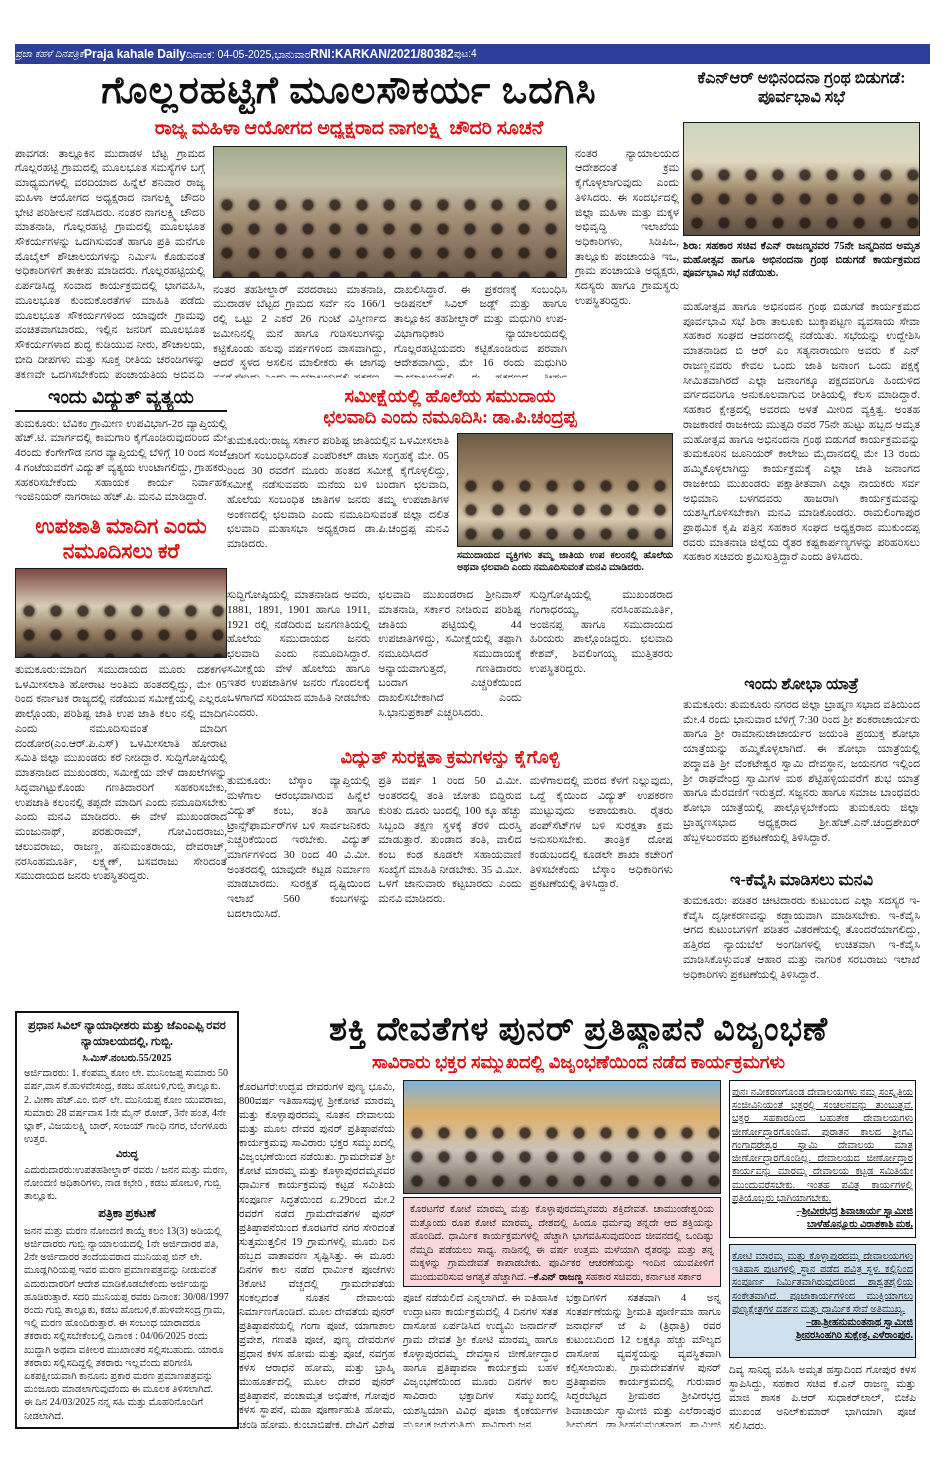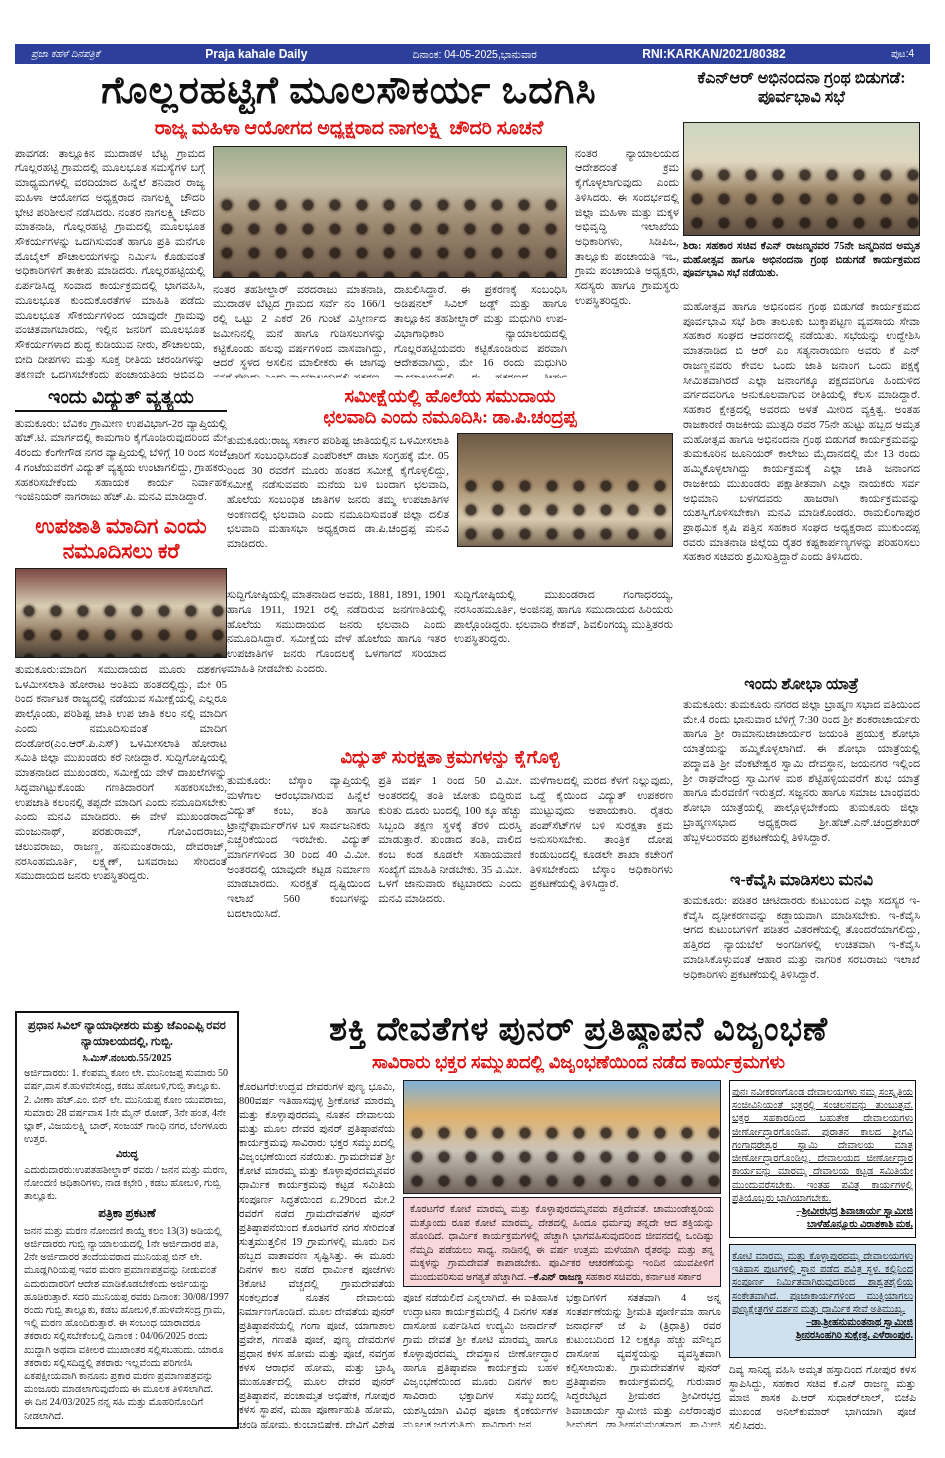--- a/index.html
+++ b/index.html
@@ -1,19 +1,19 @@
 <!DOCTYPE html>
 <html><head>
 <meta charset="utf-8">
 <style>
   html,body{margin:0;padding:0;background:#ffffff;}
   body{width:945px;height:1458px;font-family:"Liberation Serif","DejaVu Serif",serif;color:#101010;overflow:hidden;}
   .page{width:915px;margin:0 auto;padding-top:44px;}
   
-  .masthead{height:20px;background:#2c3f9b;color:#fff;display:flex;align-items:center;justify-content:space-between;padding:0 16px;font-family:"Liberation Sans","DejaVu Sans",sans-serif;font-size:11px;}
+  .masthead{height:20px;background:#2c3f9b;color:#fff;display:flex;align-items:center;padding:0 0;font-family:"Liberation Sans","DejaVu Sans",sans-serif;font-size:11px;}
   .mast-kn{font-style:italic;font-size:10px;}
   .mast-en{font-weight:bold;font-size:12px;}
   .mast-date{font-size:10.5px;}
   .mast-rni{font-weight:bold;font-size:12px;}
   .mast-page{font-size:10px;}
   
   .h-lead{font-size:38px;font-weight:800;text-align:center;white-space:nowrap;overflow:hidden;line-height:1.2;margin-top:4px;letter-spacing:1px;}
   .h-sub{color:#e01111;font-size:19px;font-weight:700;text-align:center;white-space:nowrap;overflow:hidden;margin:3px 0 7px;}
   .h-sec{font-size:19px;font-weight:800;text-align:center;border-bottom:2px solid #101010;padding-bottom:2px;margin-bottom:4px;white-space:nowrap;overflow:hidden;}
   .h-red-lg{color:#e01111;font-size:18px;font-weight:800;text-align:center;white-space:nowrap;overflow:hidden;line-height:1.18;}
@@ -99,24 +99,26 @@
         </div>
 
         <div style="width:446px;">
           <div>
             <div class="h-red-lg">ಸಮೀಕ್ಷೆಯಲ್ಲಿ ಹೊಲೆಯ ಸಮುದಾಯ</div>
             <div class="h-red-lg">ಛಲವಾದಿ ಎಂದು ನಮೂದಿಸಿ: ಡಾ.ಪಿ.ಚಂದ್ರಪ್ಪ</div>
             <div class="flexrow gap8" style="margin-top:5px;height:150px;">
               <div class="bt" style="width:222px;height:150px;">ತುಮಕೂರು:ರಾಜ್ಯ ಸರ್ಕಾರ ಪರಿಶಿಷ್ಟ ಜಾತಿಯಲ್ಲಿನ ಒಳಮೀಸಲಾತಿ ಜಾರಿಗೆ ಸಂಬಂಧಿಸಿದಂತೆ ಎಂಪೆರಿಕಲ್ ಡಾಟಾ ಸಂಗ್ರಹಕ್ಕೆ ಮೇ. 05 ರಿಂದ 30 ರವರೆಗೆ ಮೂರು ಹಂತದ ಸಮೀಕ್ಷೆ ಕೈಗೊಳ್ಳಲಿದ್ದು, ಸಮೀಕ್ಷೆ ನಡೆಸುವವರು ಮನೆಯ ಬಳಿ ಬಂದಾಗ ಛಲವಾದಿ, ಹೊಲೆಯ ಸಂಬಂಧಿತ ಜಾತಿಗಳ ಜನರು ತಮ್ಮ ಉಪಜಾತಿಗಳ ಅಂಕಣದಲ್ಲಿ ಛಲವಾದಿ ಎಂದು ನಮೂದಿಸುವಂತೆ ಜಿಲ್ಲಾ ದಲಿತ ಛಲವಾದಿ ಮಹಾಸಭಾ ಅಧ್ಯಕ್ಷರಾದ ಡಾ.ಪಿ.ಚಂದ್ರಪ್ಪ ಮನವಿ ಮಾಡಿದರು.</div>
               <div style="width:216px;">
                 <div class="photo ph-survey" style="height:112px;"></div>
+                <div class="cap" style="height:32px;font-size:9.5px;margin-top:2px;">ಸಮುದಾಯದ ವ್ಯಕ್ತಿಗಳು ತಮ್ಮ ಜಾತಿಯ ಉಪ ಕಲಂನಲ್ಲಿ ಹೊಲೆಯ ಅಥವಾ ಛಲವಾದಿ ಎಂದು ನಮೂದಿಸುವಂತೆ ಮನವಿ ಮಾಡಿದರು.</div>
               </div>
             </div>
             <div class="flexrow gap8" style="height:152px;margin-top:4px;">
               <div class="bt" style="flex:1;height:152px;">ಸುದ್ದಿಗೋಷ್ಠಿಯಲ್ಲಿ ಮಾತನಾಡಿದ ಅವರು, 1881, 1891, 1901 ಹಾಗೂ 1911, 1921 ರಲ್ಲಿ ನಡೆದಿರುವ ಜನಗಣತಿಯಲ್ಲಿ ಹೊಲೆಯ ಸಮುದಾಯದ ಜನರು ಛಲವಾದಿ ಎಂದು ನಮೂದಿಸಿದ್ದಾರೆ. ಸಮೀಕ್ಷೆಯ ವೇಳೆ ಹೊಲೆಯ ಹಾಗೂ ಇತರ ಉಪಜಾತಿಗಳ ಜನರು ಗೊಂದಲಕ್ಕೆ ಒಳಗಾಗದೆ ಸರಿಯಾದ ಮಾಹಿತಿ ನೀಡಬೇಕು ಎಂದರು.</div>
+              <div class="bt" style="flex:1;height:152px;">ಛಲವಾದಿ ಮುಖಂಡರಾದ ಶ್ರೀನಿವಾಸ್ ಮಾತನಾಡಿ, ಸರ್ಕಾರ ನೀಡಿರುವ ಪರಿಶಿಷ್ಟ ಜಾತಿಯ ಪಟ್ಟಿಯಲ್ಲಿ 44 ಉಪಜಾತಿಗಳಿದ್ದು, ಸಮೀಕ್ಷೆಯಲ್ಲಿ ತಪ್ಪಾಗಿ ನಮೂದಿಸಿದರೆ ಸಮುದಾಯಕ್ಕೆ ಅನ್ಯಾಯವಾಗುತ್ತದೆ, ಗಣತಿದಾರರು ಬಂದಾಗ ಎಚ್ಚರಿಕೆಯಿಂದ ದಾಖಲಿಸಬೇಕಾಗಿದೆ ಎಂದು ಸಿ.ಭಾನುಪ್ರಕಾಶ್ ಎಚ್ಚರಿಸಿದರು.</div>
               <div class="bt" style="flex:1;height:152px;">ಸುದ್ದಿಗೋಷ್ಠಿಯಲ್ಲಿ ಮುಖಂಡರಾದ ಗಂಗಾಧರಯ್ಯ, ನರಸಿಂಹಮೂರ್ತಿ, ಅಂಜಿನಪ್ಪ ಹಾಗೂ ಸಮುದಾಯದ ಹಿರಿಯರು ಪಾಲ್ಗೊಂಡಿದ್ದರು. ಛಲವಾದಿ ಕೇಶವ್, ಶಿವಲಿಂಗಯ್ಯ ಮುತ್ತಿತರರು ಉಪಸ್ಥಿತರಿದ್ದರು.</div>
             </div>
           </div>
           <div>
             <div class="h-red-lg" style="margin:8px 0 5px;">ವಿದ್ಯುತ್ ಸುರಕ್ಷತಾ ಕ್ರಮಗಳನ್ನು ಕೈಗೊಳ್ಳಿ</div>
             <div class="flexrow gap8" style="height:212px;">
               <div class="bt" style="flex:1;height:212px;">ತುಮಕೂರು: ಬೆಸ್ಕಾಂ ವ್ಯಾಪ್ತಿಯಲ್ಲಿ ಮಳೆಗಾಲ ಆರಂಭವಾಗಿರುವ ಹಿನ್ನೆಲೆ ವಿದ್ಯುತ್ ಕಂಬ, ತಂತಿ ಹಾಗೂ ಟ್ರಾನ್ಸ್‌ಫಾರ್ಮರ್‌ಗಳ ಬಳಿ ಸಾರ್ವಜನಿಕರು ಎಚ್ಚರಿಕೆಯಿಂದ ಇರಬೇಕು. ವಿದ್ಯುತ್ ಮಾರ್ಗಗಳಿಂದ 30 ರಿಂದ 40 ವಿ.ಮೀ. ಅಂತರದಲ್ಲಿ ಯಾವುದೇ ಕಟ್ಟಡ ನಿರ್ಮಾಣ ಮಾಡಬಾರದು. ಸುರಕ್ಷತೆ ದೃಷ್ಟಿಯಿಂದ ಇಲಾಖೆ 560 ಕಂಬಗಳನ್ನು ಬದಲಾಯಿಸಿದೆ.</div>
               <div class="bt" style="flex:1;height:212px;">ಪ್ರತಿ ವರ್ಷ 1 ರಿಂದ 50 ವಿ.ಮೀ. ಅಂತರದಲ್ಲಿ ತಂತಿ ಜೋತು ಬಿದ್ದಿರುವ ಕುರಿತು ದೂರು ಬಂದಲ್ಲಿ 100 ಕ್ಕೂ ಹೆಚ್ಚು ಸಿಬ್ಬಂದಿ ತಕ್ಷಣ ಸ್ಥಳಕ್ಕೆ ತೆರಳಿ ದುರಸ್ತಿ ಮಾಡುತ್ತಾರೆ. ತುಂಡಾದ ತಂತಿ, ವಾಲಿದ ಕಂಬ ಕಂಡ ಕೂಡಲೇ ಸಹಾಯವಾಣಿ ಸಂಖ್ಯೆಗೆ ಮಾಹಿತಿ ನೀಡಬೇಕು. 35 ವಿ.ಮೀ. ಒಳಗೆ ಜಾನುವಾರು ಕಟ್ಟಬಾರದು ಎಂದು ಮನವಿ ಮಾಡಿದರು.</div>
               <div class="bt" style="flex:1;height:212px;">ಮಳೆಗಾಲದಲ್ಲಿ ಮರದ ಕೆಳಗೆ ನಿಲ್ಲುವುದು, ಒದ್ದೆ ಕೈಯಿಂದ ವಿದ್ಯುತ್ ಉಪಕರಣ ಮುಟ್ಟುವುದು ಅಪಾಯಕಾರಿ. ರೈತರು ಪಂಪ್‌ಸೆಟ್‌ಗಳ ಬಳಿ ಸುರಕ್ಷತಾ ಕ್ರಮ ಅನುಸರಿಸಬೇಕು. ತಾಂತ್ರಿಕ ದೋಷ ಕಂಡುಬಂದಲ್ಲಿ ಕೂಡಲೇ ಶಾಖಾ ಕಚೇರಿಗೆ ತಿಳಿಸಬೇಕೆಂದು ಬೆಸ್ಕಾಂ ಅಧಿಕಾರಿಗಳು ಪ್ರಕಟಣೆಯಲ್ಲಿ ತಿಳಿಸಿದ್ದಾರೆ.</div>
             </div>

